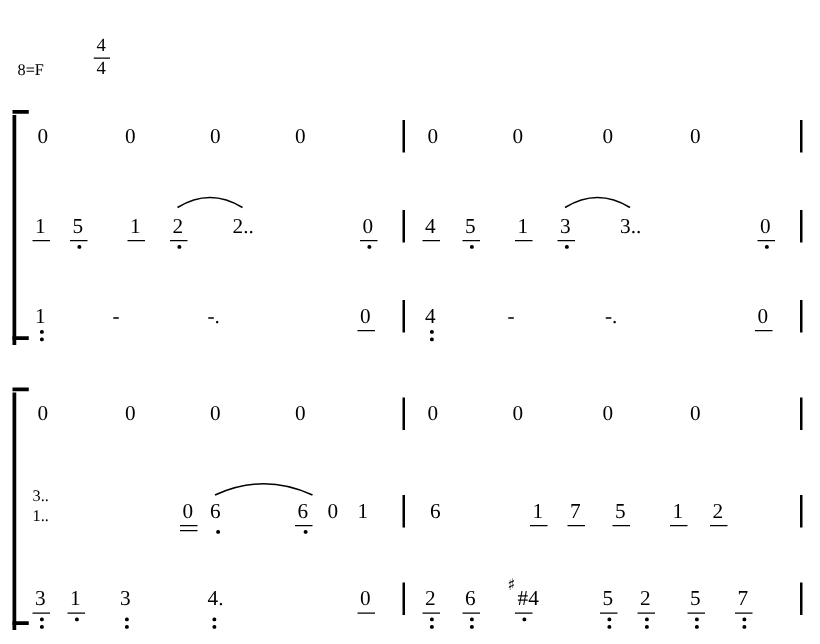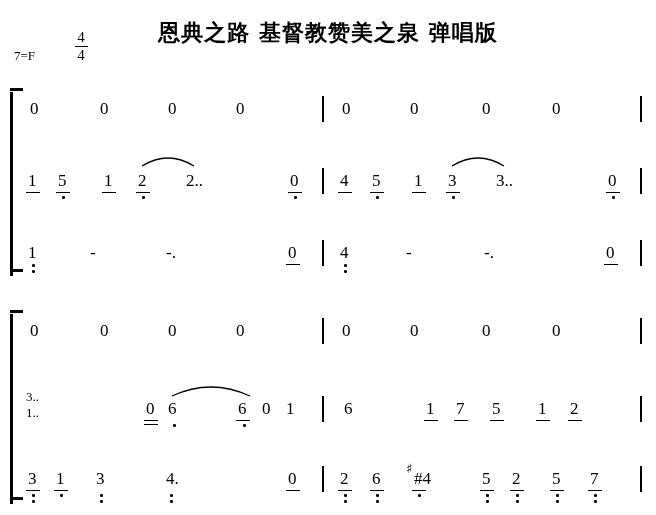--- a/index.html
+++ b/index.html
@@ -125,23 +125,22 @@
     font-family: "DejaVu Sans", sans-serif;
     font-size: 13px;
     line-height: 13px;
   }
 </style>
 </head>
 <body>
 
 <div class="sheet">
 
-  <div class="title">恩典之路  基督教赞美之泉  弹唱版</div>
-
-  <div class="keysig">7=F</div>
+
+  <div class="keysig">8=F</div>
 
   <div class="meter">
     <span class="num">4</span>
     <span class="bar"></span>
     <span class="den">4</span>
   </div>
 
   <div class="system" style="top:0;">
 
     <div class="brace" style="left:4px; top:88px; width:22px; height:190px;">

